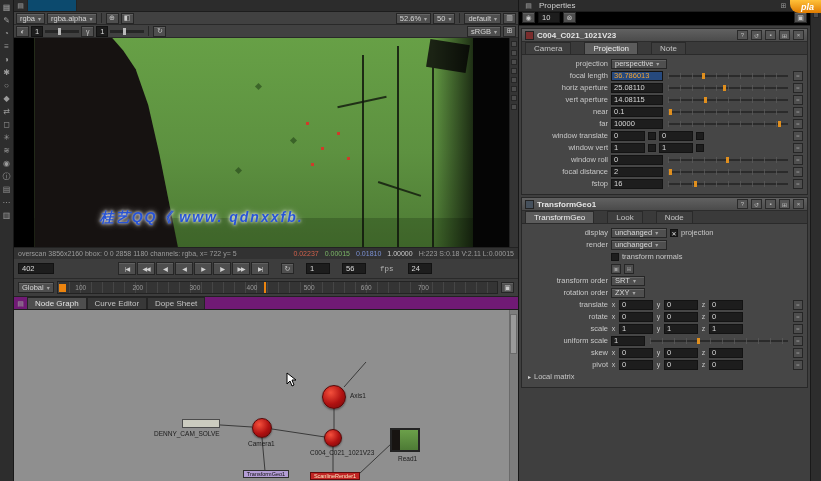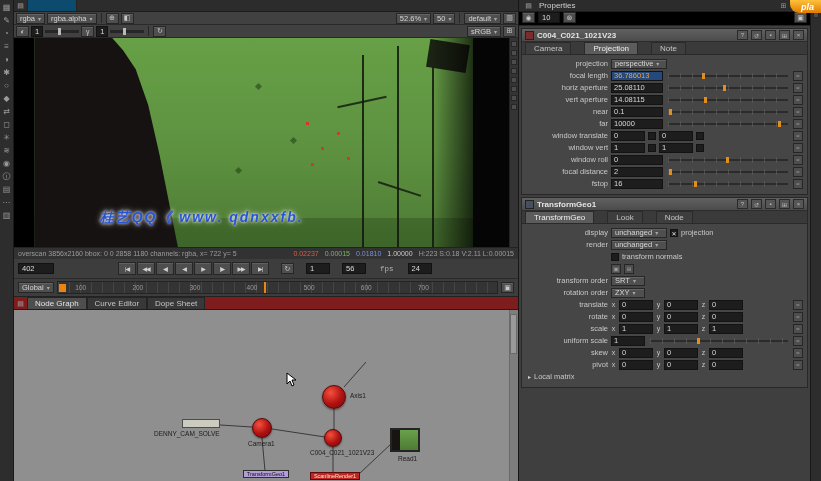--- a/index.html
+++ b/index.html
@@ -69,21 +69,21 @@
 
   
   .rulerrow { height:18px; background:#3d3d3d; border-bottom:1px solid #222; display:flex; align-items:center; gap:3px; padding:0 4px; }
   .ruler { position:relative; flex:1; height:13px; background:#343434; border:1px solid #232323; overflow:hidden; }
   .ruler .ticks { position:absolute; inset:0; background:repeating-linear-gradient(90deg,#4d4d4d 0 1px, transparent 1px 11px); opacity:.7; }
   .tick-lb { position:absolute; top:2px; font-size:6.5px; color:#9a9a9a; }
   .playhead { position:absolute; left:47%; top:0; width:2px; height:100%; background:#ec840f; }
   .ph-flag { position:absolute; left:1px; top:2px; width:7px; height:8px; background:#ec840f; }
 
   
-  .ngtabs { height:13px; background:#7f1d1d; border-bottom:1px solid #1d1d1d; display:flex; align-items:flex-end; }
+  .ngtabs { height:13px; background:#701a75; border-bottom:1px solid #1d1d1d; display:flex; align-items:flex-end; }
   .ngtab { height:12px; border:1px solid #242424; border-bottom:none; padding:0 7px; display:flex; align-items:center;
     color:#c3c3c3; font-size:8px; background:#383838; }
   .ngtab.active { background:#4e4e4e; color:#e2e2e2; }
   .ngcanvas { position:relative; height:171px; background:#8f8f8f; overflow:hidden; }
   .ng-scroll { position:absolute; right:0; top:0; width:9px; height:100%; background:#7d7d7d; border-left:1px solid #6a6a6a; }
   .ng-thumb { position:absolute; right:1px; top:4px; width:7px; height:40px; background:#9a9a9a; border:1px solid #6a6a6a; }
   .sphere { position:absolute; border-radius:50%;
     background:radial-gradient(circle at 35% 30%, #f4503c, #b01111 55%, #700a0a); border:1px solid #570707;
     box-shadow:0 1px 2px rgba(0,0,0,.45); }
   .nrect { position:absolute; background:#cbcbbf; border:1px solid #4b4b4b; }

